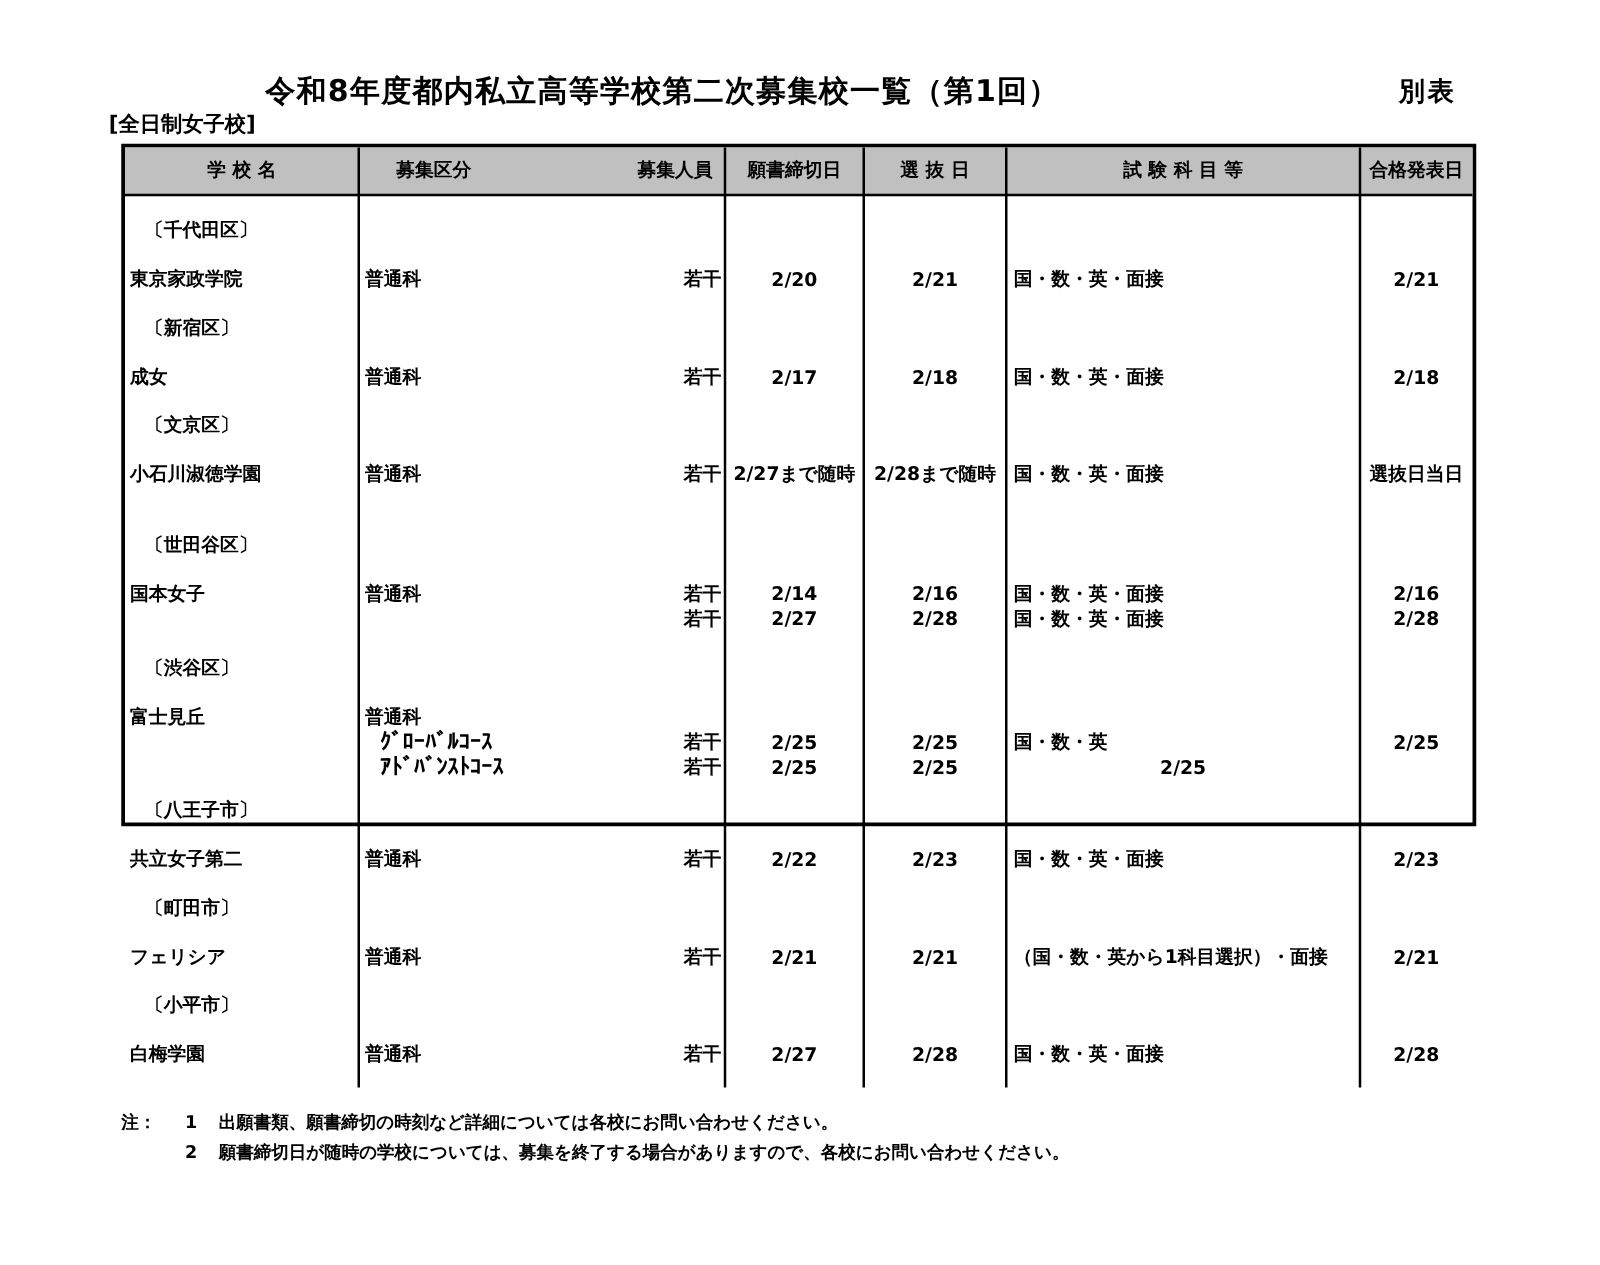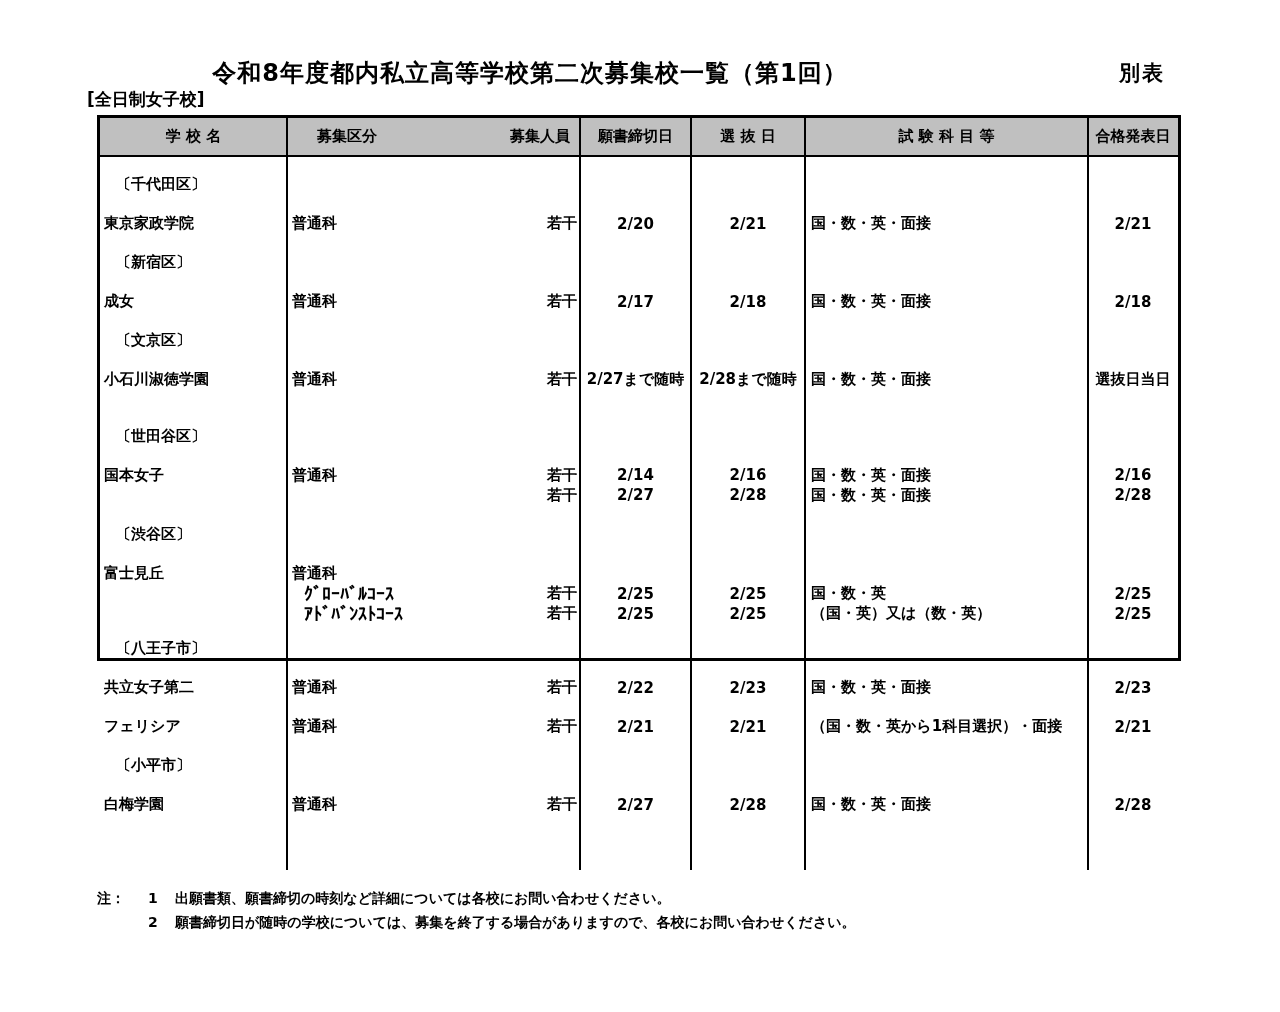--- a/index.html
+++ b/index.html
@@ -201,39 +201,41 @@
               <div class="c c-center">2/25</div>
             </div>
             <div class="grid6 line">
               <div class="c c-name"></div>
               <div class="c c-cat">
                 <span class="cat indent">ｱﾄﾞﾊﾞﾝｽﾄｺｰｽ</span>
                 <span class="cap">若干</span>
               </div>
               <div class="c c-center">2/25</div>
               <div class="c c-center">2/25</div>
-              <div class="c c-subj">（国・英）又は（数・英）</div>
               <div class="c c-center">2/25</div>
             </div>
           </div>
           <div class="grid6 line">
             <div class="c c-district">〔八王子市〕</div>
           </div>
           <div class="row">
             <div class="grid6 line">
               <div class="c c-name">共立女子第二</div>
               <div class="c c-cat">
                 <span class="cat">普通科</span>
                 <span class="cap">若干</span>
               </div>
               <div class="c c-center">2/22</div>
               <div class="c c-center">2/23</div>
               <div class="c c-subj">国・数・英・面接</div>
               <div class="c c-center">2/23</div>
             </div>
+          </div>
+          <div class="grid6 line">
+            <div class="c c-district">〔町田市〕</div>
           </div>
           <div class="row">
             <div class="grid6 line">
               <div class="c c-name">フェリシア</div>
               <div class="c c-cat">
                 <span class="cat">普通科</span>
                 <span class="cap">若干</span>
               </div>
               <div class="c c-center">2/21</div>
               <div class="c c-center">2/21</div>

